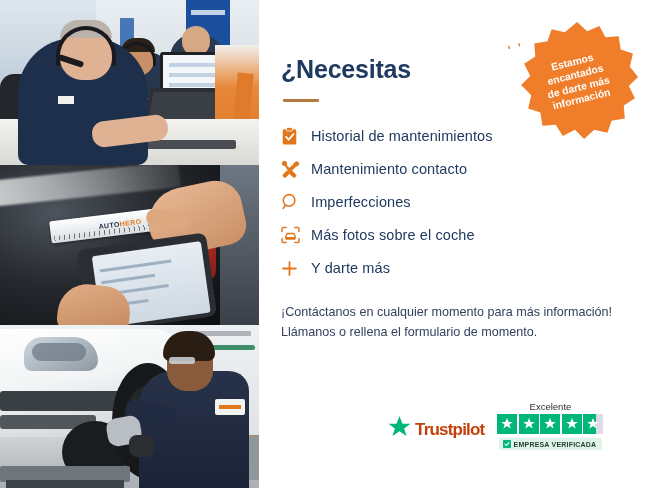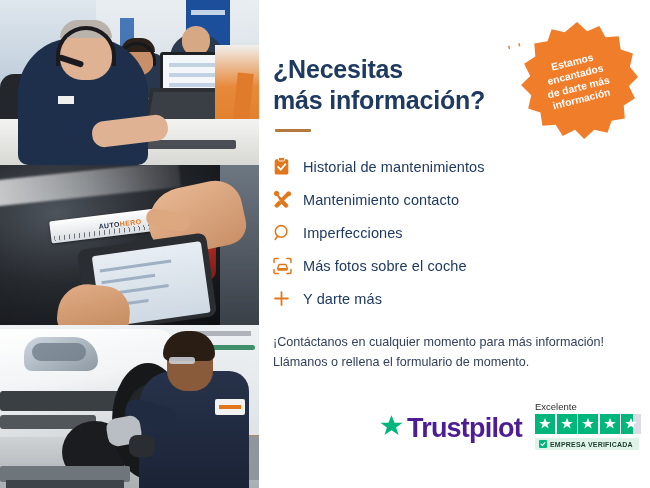--- a/index.html
+++ b/index.html
@@ -89,21 +89,21 @@
   .p3-glove { position:absolute; right:118px; top:92px; width:34px; height:28px; background:#b9bec4; border-radius:10px; transform:rotate(-10deg); }
   .p3-glove2 { position:absolute; right:104px; top:110px; width:26px; height:22px; background:#2a2d31; border-radius:8px; }
   .p3-bench { position:absolute; right:0; bottom:8px; width:110px; height:44px; background:#8f969c; }
   .p3-bench-top { position:absolute; right:0; bottom:44px; width:120px; height:9px; background:#b08a5e; }
   .p3-lift { position:absolute; left:0; bottom:6px; width:130px; height:16px; background:#6e757b; border-radius:2px; }
   .p3-lift2 { position:absolute; left:6px; bottom:0; width:118px; height:8px; background:#3e4349; }
   .p3-shelf { position:absolute; right:8px; top:6px; width:66px; height:5px; background:#aeb4b9; }
   .p3-green { position:absolute; right:4px; top:20px; width:50px; height:5px; background:#3f8f6b; border-radius:3px; }
 
   
-  .content { position:relative; flex:1; height:488px; background:#fff; padding:54px 22px 16px 14px; }
+  .content { position:relative; flex:1; height:488px; background:#fff; padding:54px 22px 16px 14px;margin-left:8px; }
 
   .headline { color:#1f3a60; font-size:25px; line-height:1.22; font-weight:bold; letter-spacing:-.2px; }
   .rule { width:36px; height:3px; background:#b4793f; margin:14px 0 0 2px; border-radius:1px; }
 
   .features { list-style:none; margin:18px 0 0 0; }
   .feature { display:flex; align-items:center; height:33px;text-align:right; }
   .feature-icon { width:30px; flex:0 0 30px; display:flex; align-items:center; justify-content:flex-start; color:#e2761b; }
   .feature-label { font-size:14.5px; color:#1f3a60; letter-spacing:.1px; }
 
   .contact { margin-top:17px; font-size:12.6px; line-height:1.62; color:#33415c; }
@@ -113,22 +113,22 @@
   .badge { position:absolute; right:12px; top:20px; width:122px; height:122px; }
   .badge svg { position:absolute; inset:0; }
   .badge-inner { position:absolute; inset:0; display:flex; flex-direction:column; align-items:center; justify-content:center;
      transform:rotate(-14deg); }
   .badge-ico { margin-bottom:1px; }
   .badge-txt { color:#fff; font-size:10.3px; font-weight:bold; line-height:1.22; text-align:center; width:96px; }
 
   
   .tp { position:absolute; left:120px; bottom:38px; display:flex; align-items:flex-end; gap:13px; }
   .tp-logo { display:flex; align-items:center; gap:3px; padding-bottom:6px; }
-  .tp-name { font-size:27px; font-weight:bold; color:#4c1d95; letter-spacing:-.8px; }
-  .tp-right { display:flex; flex-direction:column; align-items:flex-start; }
+  .tp-name { font-size:17px; font-weight:bold; color:#c2410c; letter-spacing:-.8px; }
+  .tp-right { display:flex; flex-direction:column; align-items:center; }
   .tp-excel { font-size:9.5px; color:#2d2d2d; margin-bottom:2px; }
   .tp-stars { display:flex; gap:1.5px; }
   .tp-star { width:20px; height:20px; background:#00b67a; display:flex; align-items:center; justify-content:center; position:relative; }
   .tp-star.half { background:#dcdce6; }
   .tp-star.half:before { content:""; position:absolute; left:0; top:0; bottom:0; width:62%; background:#00b67a; }
   .tp-star svg { position:relative; }
   .tp-verified { margin-top:4px; background:#dff3e8; border-radius:2px; padding:2px 6px 2px 4px; display:flex; align-items:center; gap:3px; }
   .tp-ver-box { width:8px; height:8px; background:#00b67a; display:flex; align-items:center; justify-content:center; border-radius:1px; }
   .tp-ver-txt { font-size:7px; font-weight:bold; color:#1d3d2c; letter-spacing:.2px; }
 </style>
@@ -228,21 +228,20 @@
       <div class="p3-lift"></div>
       <div class="p3-lift2"></div>
     </div>
 
   </div>
 
   <div class="content">
 
     <h1 class="headline">
       <span>¿Necesitas</span><br>
-      <span>más información?</span>
     </h1>
     <div class="rule"></div>
 
     <div class="badge">
       <svg viewBox="0 0 120 120" width="122" height="122">
         <path fill="#EF7D2A" d="M60 2 L70 11 L82 6 L88 17 L101 16 L103 29 L115 33 L112 46 L120 56 L111 65 L117 77 L106 84 L107 97 L94 99 L90 111 L77 108 L67 117 L58 108 L46 114 L39 103 L26 104 L24 91 L12 87 L15 74 L5 64 L14 55 L8 43 L19 36 L18 23 L31 21 L35 9 L48 12 Z"></path>
       </svg>
       <div class="badge-inner">
         <span class="badge-ico">
           <svg width="17" height="17" viewBox="0 0 24 24" fill="none" stroke="#ffffff" stroke-width="1.9" stroke-linecap="round">

